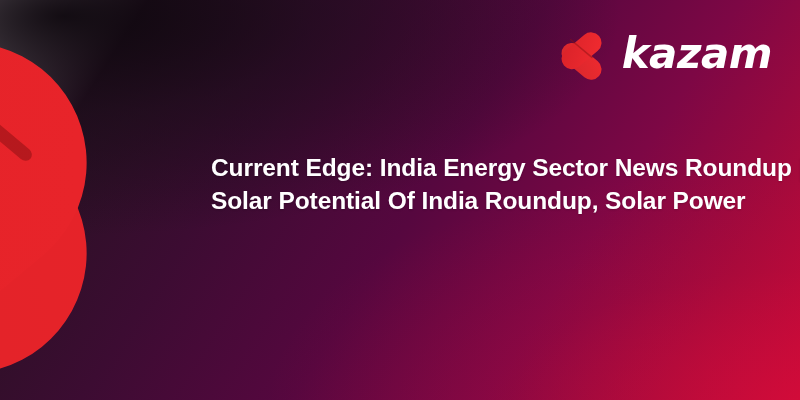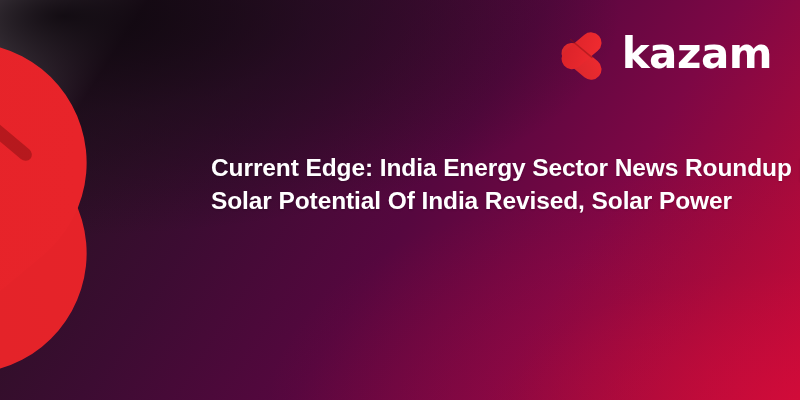--- a/index.html
+++ b/index.html
@@ -49,20 +49,21 @@
 
   
   .logo {
     position: absolute;
     right: 28px;
     top: 24px;
     display: flex;
     align-items: center;
     gap: 10px;
     height: 62px;
+    font-style: italic;
   }
   .logo-mark { width: 52px; height: 52px; flex: 0 0 auto; }
   .logo-mark svg { display: block; width: 100%; height: 100%; }
   .logo-word {
     color: #ffffff;
     font-size: 42px;
     font-weight: 700;
     letter-spacing: -0.5px;
     line-height: 1;
     font-family: "DejaVu Sans", "Liberation Sans", sans-serif;
@@ -143,16 +144,16 @@
         <g transform="rotate(40 46 66)" opacity="0.5">
           <rect x="-4" y="46" width="56" height="3" rx="1.5" ry="1.5" fill="#8E1114"></rect>
         </g>
       </svg>
     </span>
     <span class="logo-word">kazam</span>
   </div>
 
   <div class="headline">
     <span class="hl-line">Current Edge: India Energy Sector News Roundup |</span>
-    <span class="hl-line">Solar Potential Of India Revised, Solar Power</span>
+    <span class="hl-line">Solar Potential Of India Roundup, Solar Power</span>
   </div>
 
 </div>
 
 </body></html>

